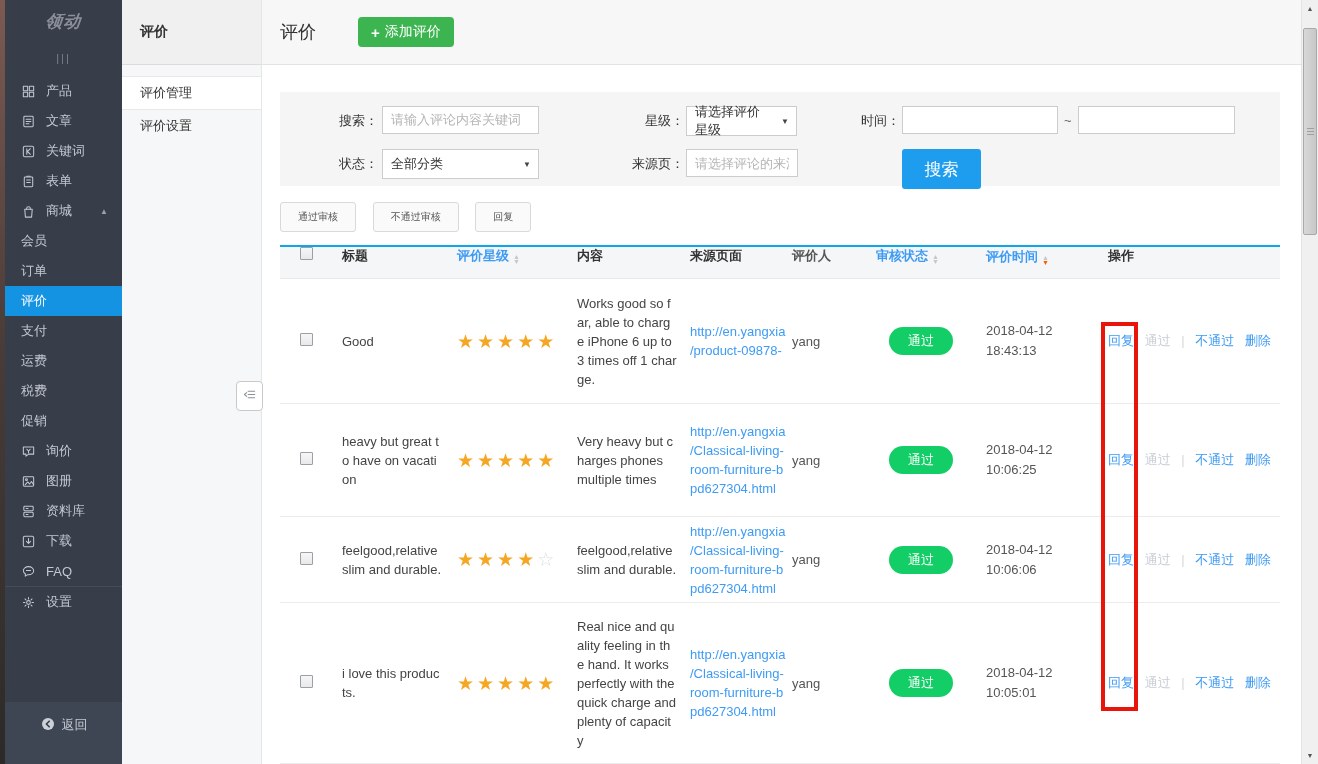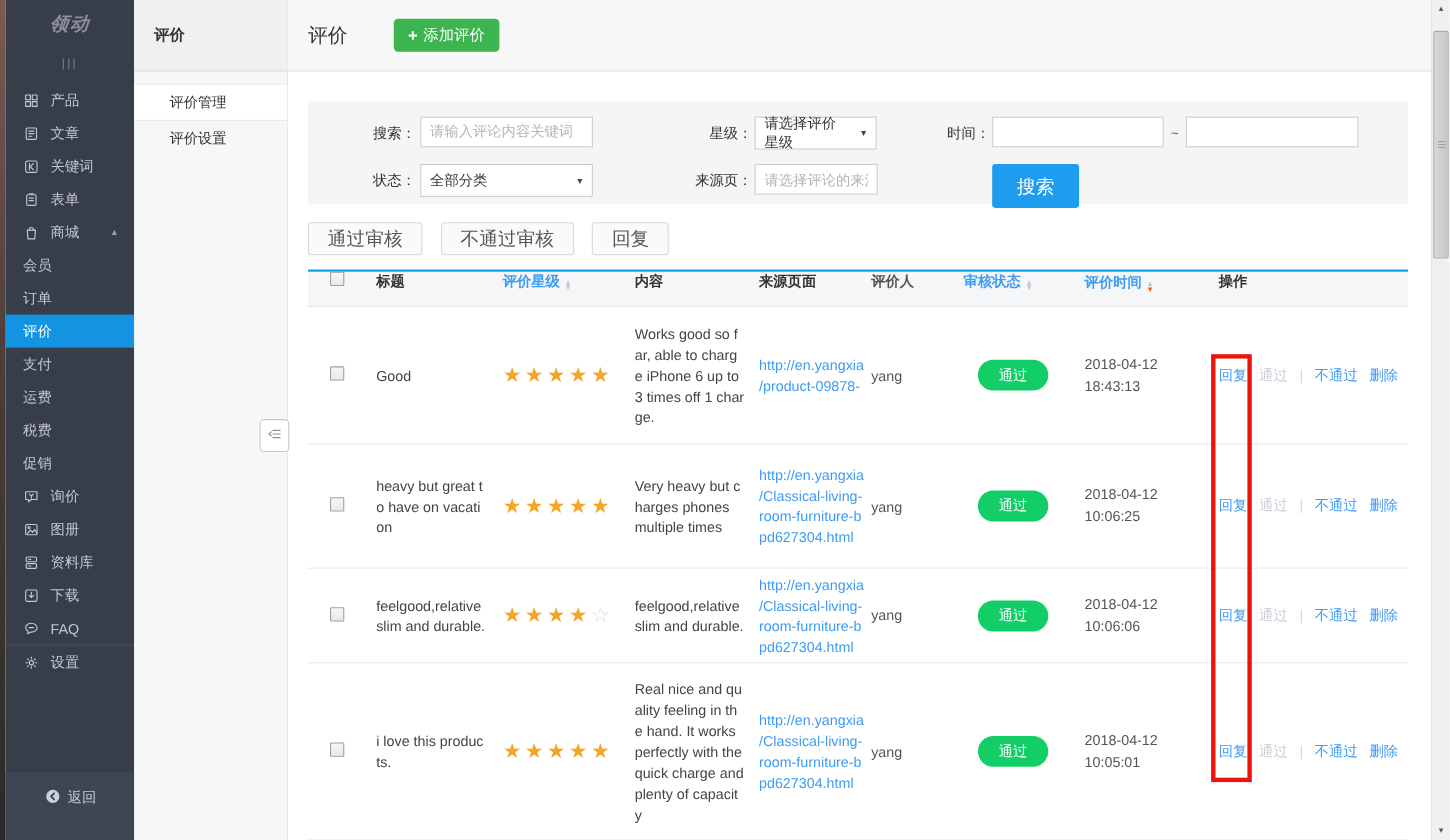--- a/index.html
+++ b/index.html
@@ -22,21 +22,21 @@
   .nav-item.section{border-top:1px solid rgba(255,255,255,.08)}
   .arrow{margin-left:auto;margin-right:14px;font-size:8px;color:#9aa0ac}
   .back-bar{position:absolute;left:0;bottom:0;width:100%;height:62px;background:#3f4653;
         display:flex;justify-content:center;padding-top:14px;box-sizing:border-box;cursor:pointer}
   .back-bar .bic{width:16px;height:16px;margin-right:6px;display:inline-flex}
   
   #panel{position:absolute;left:122px;top:0;width:140px;height:764px;background:#f6f7f8;
         border-right:1px solid #e6e6e6;box-sizing:border-box}
   .panel-header{height:65px;background:#f0f0f0;border-bottom:1px solid #dcdcdc;display:flex;
         align-items:center;padding-left:18px;font-size:14px;font-weight:bold;color:#333;box-sizing:border-box}
-  .panel-item{height:32px;display:flex;align-items:center;padding-left:32px;color:#333;cursor:pointer}
+  .panel-item{height:32px;display:flex;align-items:center;padding-left:18px;color:#333;cursor:pointer}
   .panel-item.active{background:#fff;border-top:1px solid #e8e8e8;border-bottom:1px solid #e8e8e8;margin-top:11px}
   #panel-toggle{position:absolute;left:114px;top:381px;width:27px;height:30px;background:#fff;
         border:1px solid #c9c9c9;border-radius:4px;display:flex;align-items:center;justify-content:center;
         cursor:pointer;z-index:5;box-sizing:border-box;color:#8a9099}
   
   #main{position:absolute;left:262px;top:0;width:1056px;height:764px;background:#fff;overflow:hidden}
   .title-band{height:65px;background:#f7f7f7;border-bottom:1px solid #e3e3e3;display:flex;
         align-items:center;padding-left:18px;box-sizing:border-box}
   .page-title{font-size:18px;color:#333}
   .add-btn{margin-left:42px;background:#3cb550;color:#fff;border:none;border-radius:4px;height:30px;
@@ -49,21 +49,21 @@
         padding:0 8px;box-sizing:border-box;color:#333;font-family:inherit}
   .f-input::placeholder{color:#b5b5b5}
   .f-select{position:absolute;height:30px;border:1px solid #ccc;background:#fff;display:flex;
         align-items:center;padding:0 36px 0 8px;box-sizing:border-box;cursor:pointer}
   .f-select .caret{position:absolute;right:7px;font-size:8px;color:#444}
   .tilde{position:absolute;line-height:30px;color:#666}
   .search-btn{position:absolute;height:40px;background:#1e9dee;color:#fff;border:none;border-radius:3px;
         font-size:17px;cursor:pointer;font-family:inherit}
   
   .bulk{position:absolute;left:18px;top:202px}
-  .bulk button{height:30px;background:#fafafa;border:1px solid #d9d9d9;border-radius:3px;font-size:17px;
+  .bulk button{height:30px;background:#fafafa;border:1px solid #d9d9d9;border-radius:3px;font-size:10px;
         color:#555;padding:0 17px;margin-right:13px;cursor:pointer;font-family:Liberation Serif, serif}
   
   .table{position:absolute;left:18px;top:245px;width:1000px}
   .thead{height:34px;background:#f5f6f8;border-top:2px solid #0ea5e9;border-bottom:1px solid #e8e8e8;
         display:flex;align-items:flex-start;padding-left:20px;box-sizing:border-box;font-weight:bold;color:#333}
   .c-check{width:42px}.c-title{width:115px}.c-stars{width:120px}.c-content{width:113px}
   .c-source{width:102px}.c-reviewer{width:84px}.c-status{width:110px}.c-time{width:122px}.c-actions{flex:1}
   .th-sort{color:#3e9bf4}
   .carets{display:inline-flex;flex-direction:column;margin-left:4px;vertical-align:1px}
   .carets span{font-size:7px;line-height:5px;color:#c3c7cf}

